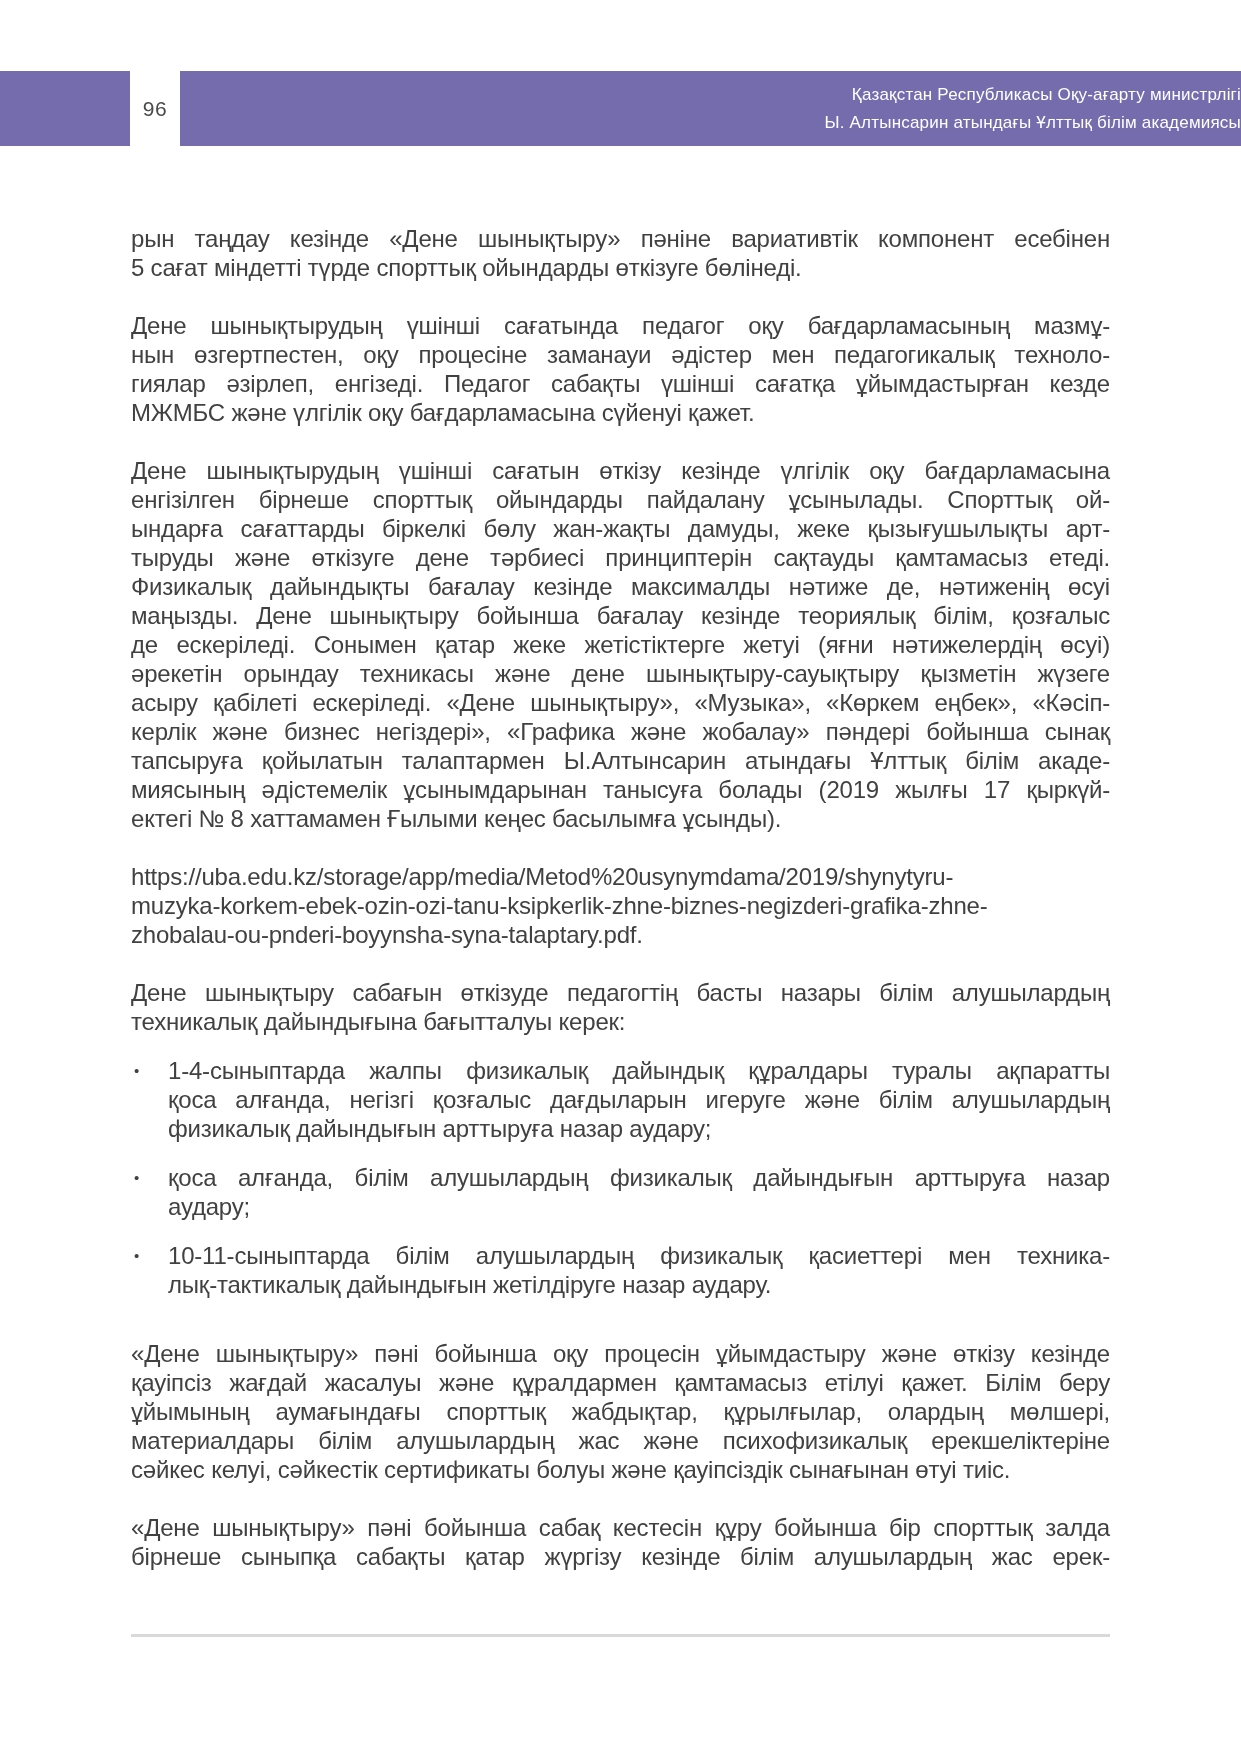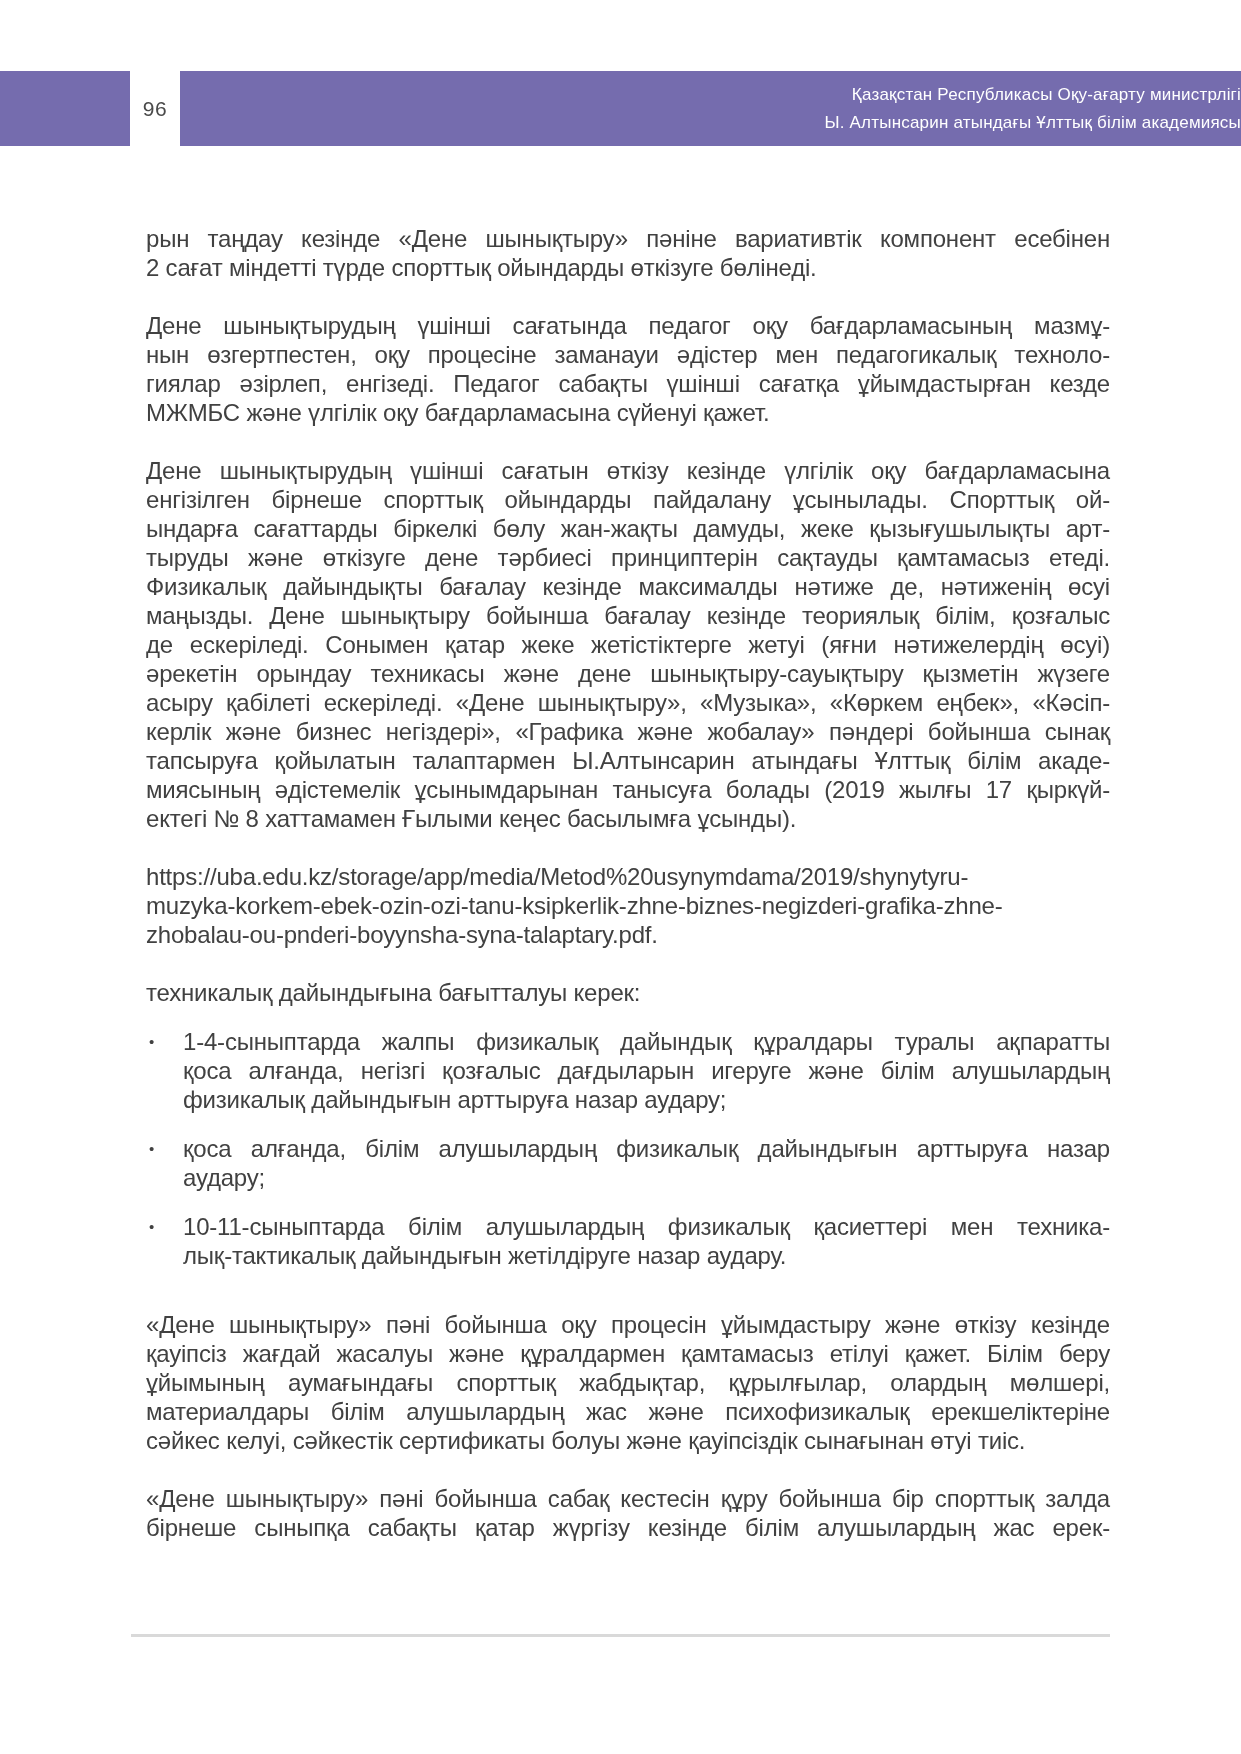--- a/index.html
+++ b/index.html
@@ -24,21 +24,21 @@
     display:flex;flex-direction:column;justify-content:center;
     padding-left:41px;box-sizing:border-box;
     color:#ffffff;font-size:17px;line-height:28px;letter-spacing:0.2px;
   }
   .banner .org-line{white-space:nowrap;}
   
   .doc-body{
     position:absolute;left:131px;top:224px;width:979px;
     color:#414141;font-size:24px;line-height:29px;letter-spacing:-0.2px;
   }
-  .blk{margin-top:29px;margin-left:15px;}
+  .blk{margin-top:29px;}
   .blk:first-child{margin-top:0;}
   .blk.tight{margin-top:20px;}
   .blk.wide{margin-top:40px;}
   .tl{
     white-space:nowrap;
     text-align:justify;
     text-align-last:justify;
     height:29px;overflow:visible;
   }
   .tl.last{text-align-last:left;}
@@ -61,21 +61,21 @@
 <div class="page-number">96</div>
 <div class="banner" style="color: rgb(255, 255, 255); align-items: flex-end;">
   <div class="org-line">Қазақстан Республикасы Оқу-ағарту министрлігі</div>
   <div class="org-line">Ы. Алтынсарин атындағы Ұлттық білім академиясы</div>
 </div>
 
 <div class="doc-body" style="color: rgb(65, 65, 65);">
 
   <div class="blk">
     <div class="tl">рын таңдау кезінде «Дене шынықтыру» пәніне вариативтік компонент есебінен</div>
-    <div class="tl last">2 сағат міндетті түрде спорттық ойындарды өткізуге бөлінеді.</div>
+    <div class="tl last">5 сағат міндетті түрде спорттық ойындарды өткізуге бөлінеді.</div>
   </div>
 
   <div class="blk">
     <div class="tl">Дене шынықтырудың үшінші сағатында педагог оқу бағдарламасының мазмұ-</div>
     <div class="tl">нын өзгертпестен, оқу процесіне заманауи әдістер мен педагогикалық техноло-</div>
     <div class="tl">гиялар әзірлеп, енгізеді. Педагог сабақты үшінші сағатқа ұйымдастырған кезде</div>
     <div class="tl last">МЖМБС және үлгілік оқу бағдарламасына сүйенуі қажет.</div>
   </div>
 
   <div class="blk">
@@ -94,20 +94,21 @@
     <div class="tl last">ектегі № 8 хаттамамен Ғылыми кеңес басылымға ұсынды).</div>
   </div>
 
   <div class="blk">
     <div class="tl">https://uba.edu.kz/storage/app/media/Metod%20usynymdama/2019/shynytyru-</div>
     <div class="tl">muzyka-korkem-ebek-ozin-ozi-tanu-ksipkerlik-zhne-biznes-negizderi-grafika-zhne-</div>
     <div class="tl last">zhobalau-ou-pnderi-boyynsha-syna-talaptary.pdf.</div>
   </div>
 
   <div class="blk">
+    <div class="tl">Дене шынықтыру сабағын өткізуде педагогтің басты назары білім алушылардың</div>
     <div class="tl last">техникалық дайындығына бағытталуы керек:</div>
   </div>
 
   <div class="blk tight bullet-row">
     <div class="bullet-dot">•</div>
     <div class="bullet-body">
       <div class="tl">1-4-сыныптарда жалпы физикалық дайындық құралдары туралы ақпаратты</div>
       <div class="tl">қоса алғанда, негізгі қозғалыс дағдыларын игеруге және білім алушылардың</div>
       <div class="tl last">физикалық дайындығын арттыруға назар аудару;</div>
     </div>

